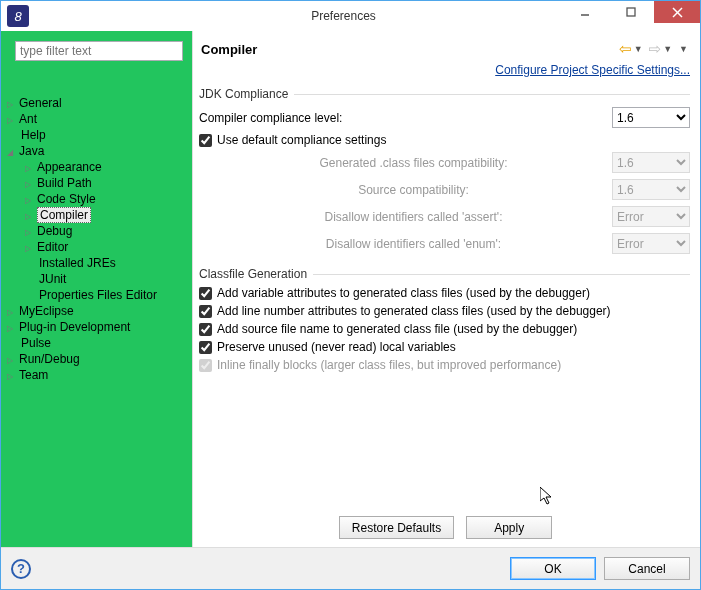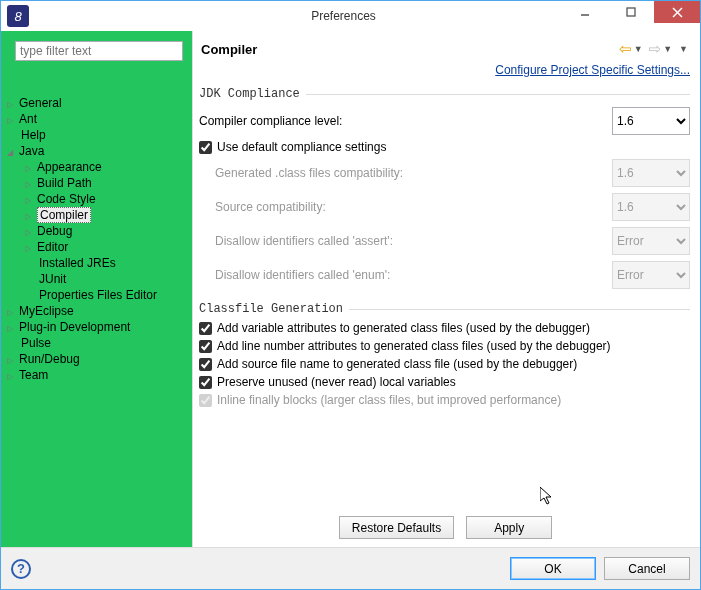--- a/index.html
+++ b/index.html
@@ -37,28 +37,28 @@
   .header .nav { margin-left:auto; display:flex; gap:2px; align-items:center;}
   .arrow-btn { display:inline-flex; align-items:center; padding:1px; }
   .arrow-left { color:#e7a000; font-size:15px;}
   .arrow-right { color:#bfbfbf; font-size:15px;}
   .dd { color:#555; font-size:9px; padding:0 2px;}
 
   .link-row { text-align:right; padding:4px 10px 6px 8px;}
   .link-row a { color:#0a3f9b; text-decoration:underline; font-size:12px;}
 
   .group { margin:4px 10px 6px 6px;}
-  .group-title { color:#333; font-size:12px; margin-bottom:2px;font-family:Liberation Mono, monospace;}
+  .group-title { color:#333; font-size:12px; margin-bottom:2px;}
   .group-line { border-top:1px solid #ddd; position:relative; top:-9px; margin-left:0;}
   .group-title span{ background:#fff; padding-right:6px; position:relative; z-index:1;}
 
   .form-row { display:flex; align-items:center; padding:3px 0; }
   .form-row .label { flex:1; color:#000;}
-  .form-row.disabled .label { color:#999;}
-  .form-row select { width:78px; height:28px; border:1px solid #abadb3; background:#fff; font-size:12px;}
+  .form-row.disabled .label { color:#999;text-align:center;}
+  .form-row select { width:78px; height:21px; border:1px solid #abadb3; background:#fff; font-size:12px;}
   .form-row.disabled select { background:#f0f0f0; color:#777; border-color:#ccc;}
   .check-row { display:flex; align-items:center; gap:5px; padding:2px 0; }
   .check-row input { width:13px; height:13px; margin:0; accent-color:#333;}
   .check-row.disabled { color:#999;}
   .check-row.disabled input { accent-color:#999;}
 
   .button-row { margin-top:auto; display:flex; justify-content:center; gap:12px; padding:12px 10px 8px 8px;}
   .btn { min-width:86px; height:23px; border:1px solid #acacac; background:linear-gradient(#fdfdfd,#e9e9e9); padding:0 12px; font-size:12px; cursor:default;}
 
   

